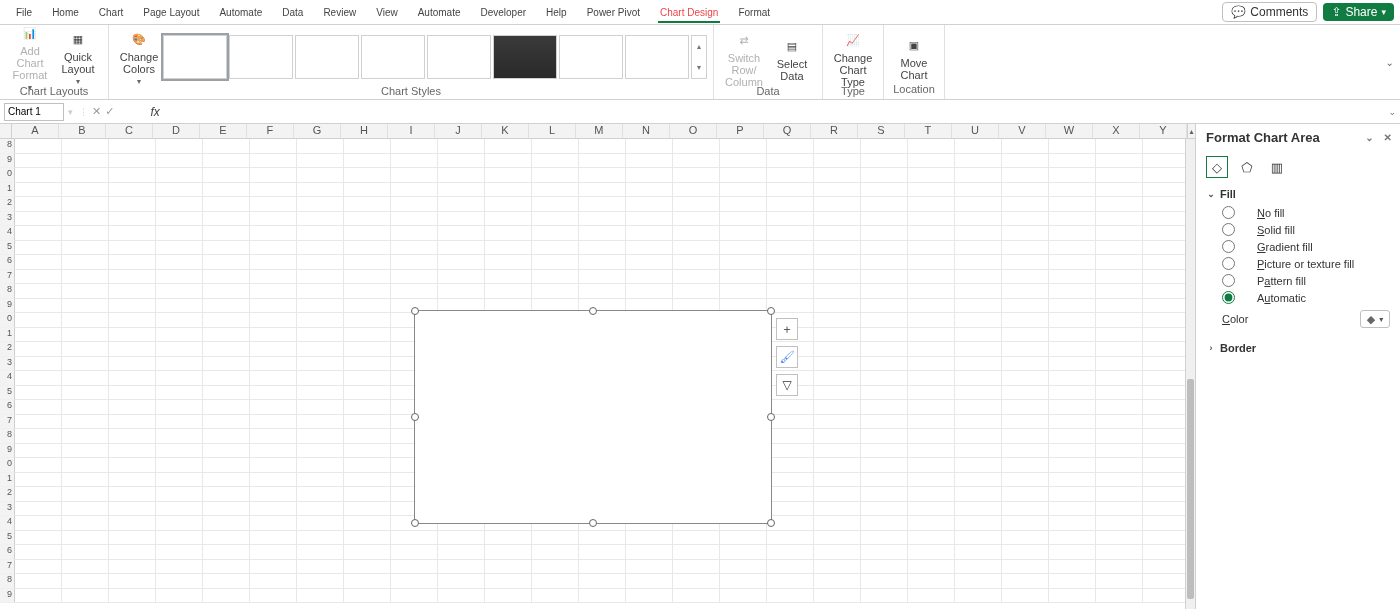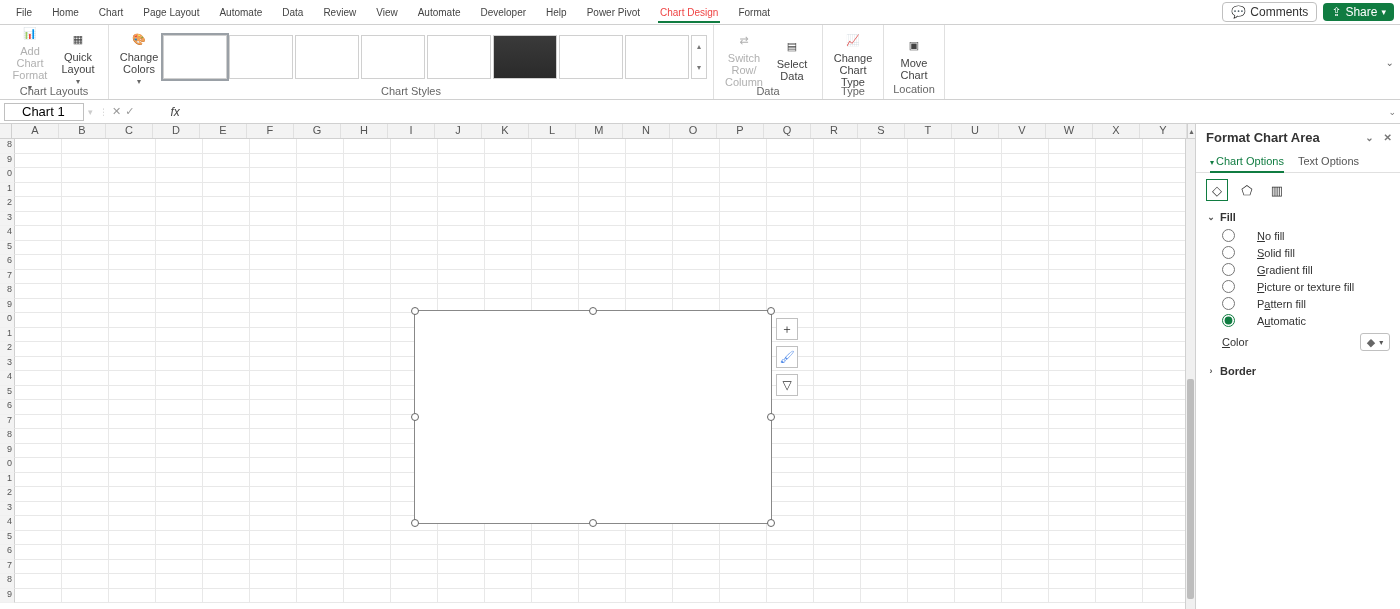--- a/index.html
+++ b/index.html
@@ -29,21 +29,21 @@
 .styles-gallery { display:flex; align-items:center; gap:2px; height:56px; }
 .style-thumb { width:64px; height:44px; border:1px solid #d0d0d0; background:#fff; }
 .style-thumb.selected { outline:2px solid #9aa0a6; }
 .style-thumb.dark { background: linear-gradient(#3a3a3a,#2a2a2a); }
 .gallery-more { width:16px; height:44px; border:1px solid #d0d0d0; display:flex; flex-direction:column; align-items:center; justify-content:space-around; font-size:8px; color:#777; cursor:pointer; }
 
 .ribbon-collapse { position:absolute; right:6px; top:50%; transform:translateY(-50%); cursor:pointer; color:#666; font-size:10px; }
 
 
 .formula-bar { height:24px; display:flex; align-items:center; border-bottom:1px solid #d0d0d0; padding:0 4px; gap:4px; background:#fff; }
-.namebox { width:80px; height:18px; border:1px solid #c0c0c0; font-size:13px; padding:1px 17px; }
+.namebox { width:60px; height:18px; border:1px solid #c0c0c0; font-size:10px; padding:1px 3px; }
 .fb-sep { color:#ccc; font-size:9px;}
 .fb-icon { color:#999; font-size:11px; cursor:pointer; }
 .fx-label { font-style: italic; font-size:12px; color:#444;margin-left:32px;}
 .formula-input { flex:1; height:18px; border:none; outline:none; font-size:11px; }
 .fb-expand { color:#777; font-size:9px; cursor:pointer; }
 
 
 .main { display:flex; height:485px; position:relative; }
 
 
@@ -1162,24 +1162,20 @@
       <div class="thumb" style="top:240px; height:220px;"></div>
     </div>
   </div>
 
   <div class="pane">
     <div class="pane-header">
       <span>Format Chart Area</span>
       <span class="sp"></span>
       <span class="hbtn">⌄</span>
       <span class="hbtn">✕</span>
-    </div>
-    <div class="pane-tabs">
-      <div class="pane-tab active"><span class="caret">▾</span><span>Chart Options</span></div>
-      <div class="pane-tab">Text Options</div>
     </div>
     <div class="pane-icons">
       <div class="pane-icon active">◇</div>
       <div class="pane-icon">⬠</div>
       <div class="pane-icon">▥</div>
     </div>
 
     <div class="section">
       <div class="section-head">
         <span class="chev">⌄</span>

